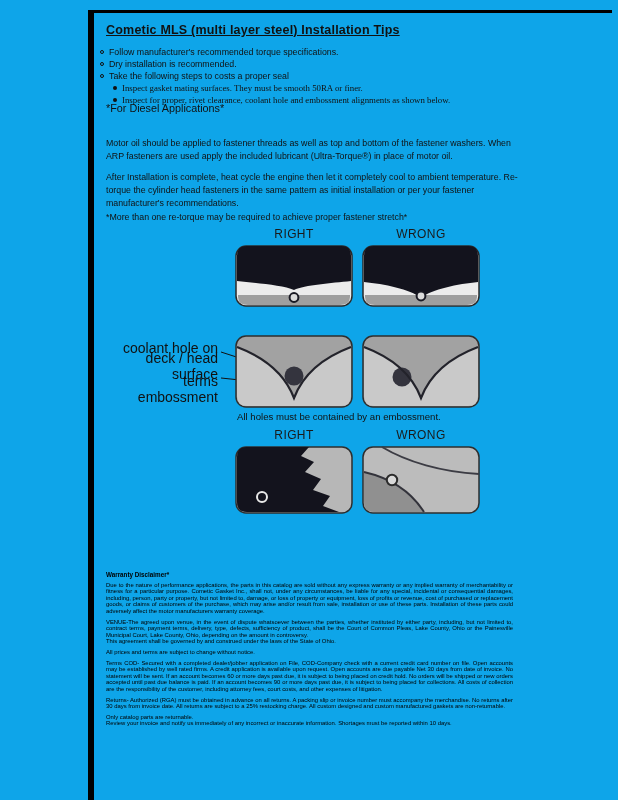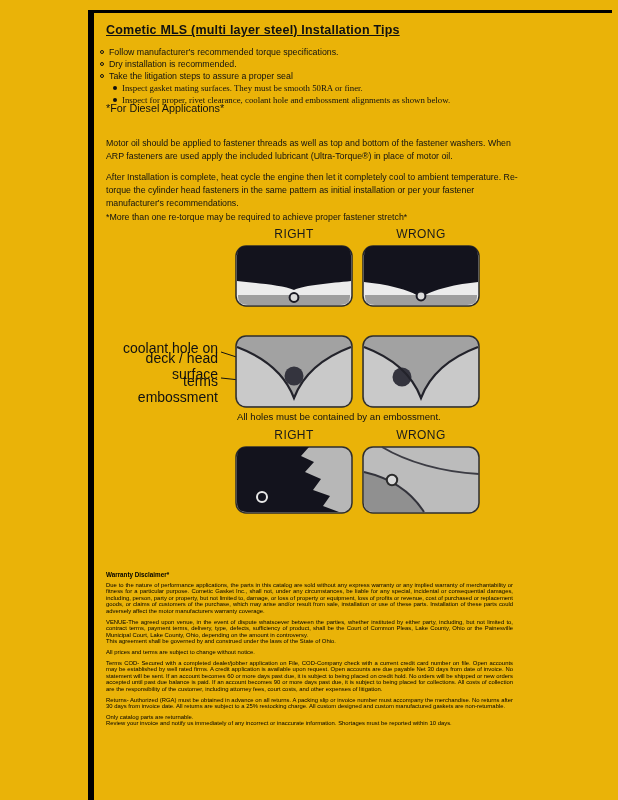--- a/index.html
+++ b/index.html
@@ -1,18 +1,18 @@
 <!DOCTYPE html>
 <html><head>
 <meta charset="utf-8">
 <style>
   * { margin:0; padding:0; box-sizing:border-box; }
   html,body { background:#ffffff; }
   .page {
-    position:relative; width:618px; height:800px; background:#eab308;
+    position:relative; width:618px; height:800px; background:#0ea5e9;
     font-family:"Liberation Sans", sans-serif; color:#111; overflow:hidden;
   }
   .rule-top { position:absolute; left:88px; top:10px; width:524px; height:3px; background:#000; }
   .rule-left { position:absolute; left:88px; top:10px; width:6px; height:790px; background:#000; }
 
   .title {
     position:absolute; left:106px; top:23px; font-size:12.5px; font-weight:bold;
     text-decoration:underline; letter-spacing:0.2px;
   }
 
@@ -60,21 +60,21 @@
     <div class="tip">
       <span class="b-circle"></span>
       <span>Follow manufacturer's recommended torque specifications.</span>
     </div>
     <div class="tip">
       <span class="b-circle"></span>
       <span>Dry installation is recommended.</span>
     </div>
     <div class="tip">
       <span class="b-circle"></span>
-      <span>Take the litigation steps to assure a proper seal</span>
+      <span>Take the following steps to costs a proper seal</span>
     </div>
     <div class="tip sub">
       <span class="b-dot"></span>
       <span>Inspect gasket mating surfaces.  They must be smooth 50RA or finer.</span>
     </div>
     <div class="tip sub">
       <span class="b-dot"></span>
       <span>Inspect for proper, rivet clearance, coolant hole and embossment alignments as shown below.</span>
     </div>
   </div>

